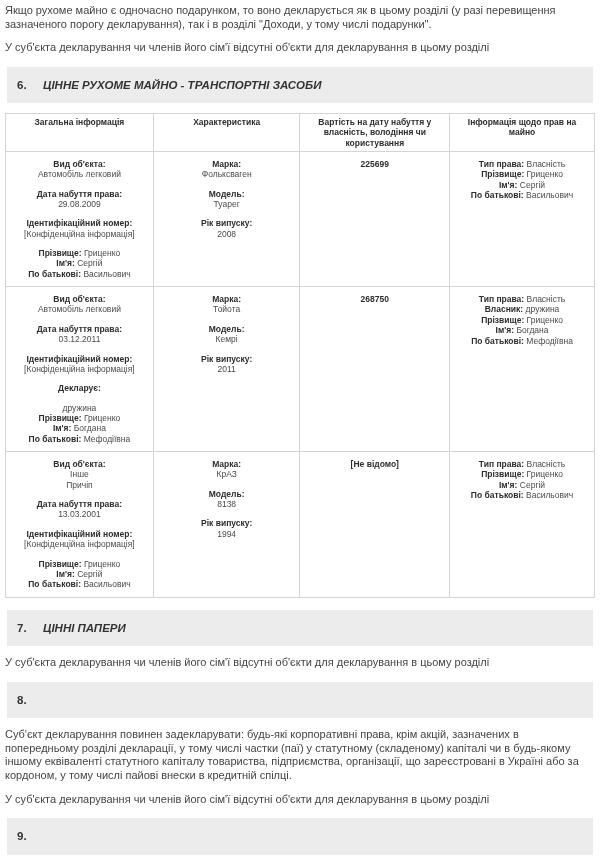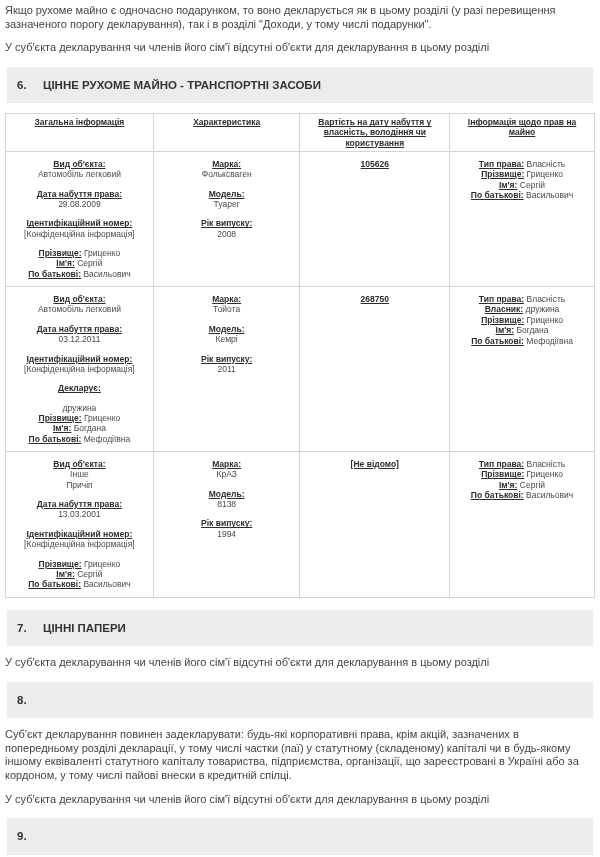--- a/index.html
+++ b/index.html
@@ -14,39 +14,39 @@
   }
   .txt.tight{margin-bottom:4px;}
   .bar{
     background:#ececec;
     margin:12px 2px 10px 2px;
     padding:9px 10px;
     display:flex;align-items:flex-start;
     font-weight:bold;font-size:11.5px;line-height:1.6;color:#333;
   }
   .bar .num{min-width:26px;flex:0 0 auto;}
-  .bar .ttl{flex:1;}
+  .bar .ttl{flex:1;font-style:italic;}
   table.decl{
     border-collapse:collapse;table-layout:fixed;
     width:590px;margin:0 0 12px 0;
   }
   table.decl th, table.decl td{
     border:1px solid #d4d4d4;
     text-align:center;vertical-align:top;
     font-size:8.5px;
   }
   table.decl th{
     padding:3px 6px;line-height:1.2;color:#2d2d2d;font-weight:bold;
   }
   table.decl td{
     padding:7px 4px;line-height:1.22;color:#4a4a4a;
   }
   td .block{margin-bottom:9px;}
   td .block:last-child{margin-bottom:0;}
-  td b, th{color:#2d2d2d;text-decoration:underline;}
+  td b, th{color:#2d2d2d;}
 </style>
 </head>
 <body>
 
 <div class="page">
 
   <p class="txt">Якщо рухоме майно є одночасно подарунком, то воно декларується як в цьому розділі (у разі перевищення зазначеного порогу декларування), так і в розділі "Доходи, у тому числі подарунки".</p>
   <p class="txt">У суб'єкта декларування чи членів його сім'ї відсутні об'єкти для декларування в цьому розділі</p>
 
   <div class="bar">
@@ -99,21 +99,21 @@
               <div><b>Модель:</b></div>
               <div>Туарег</div>
             </div>
             <div class="block">
               <div><b>Рік випуску:</b></div>
               <div>2008</div>
             </div>
           </td>
           <td>
             <div class="block">
-              <div><b>105626</b></div>
+              <div><b>225699</b></div>
             </div>
           </td>
           <td>
             <div class="block">
               <div><b>Тип права:</b> Власність</div>
               <div><b>Прізвище:</b> Гриценко</div>
               <div><b>Ім'я:</b> Сергій</div>
               <div><b>По батькові:</b> Васильович</div>
             </div>
           </td>

